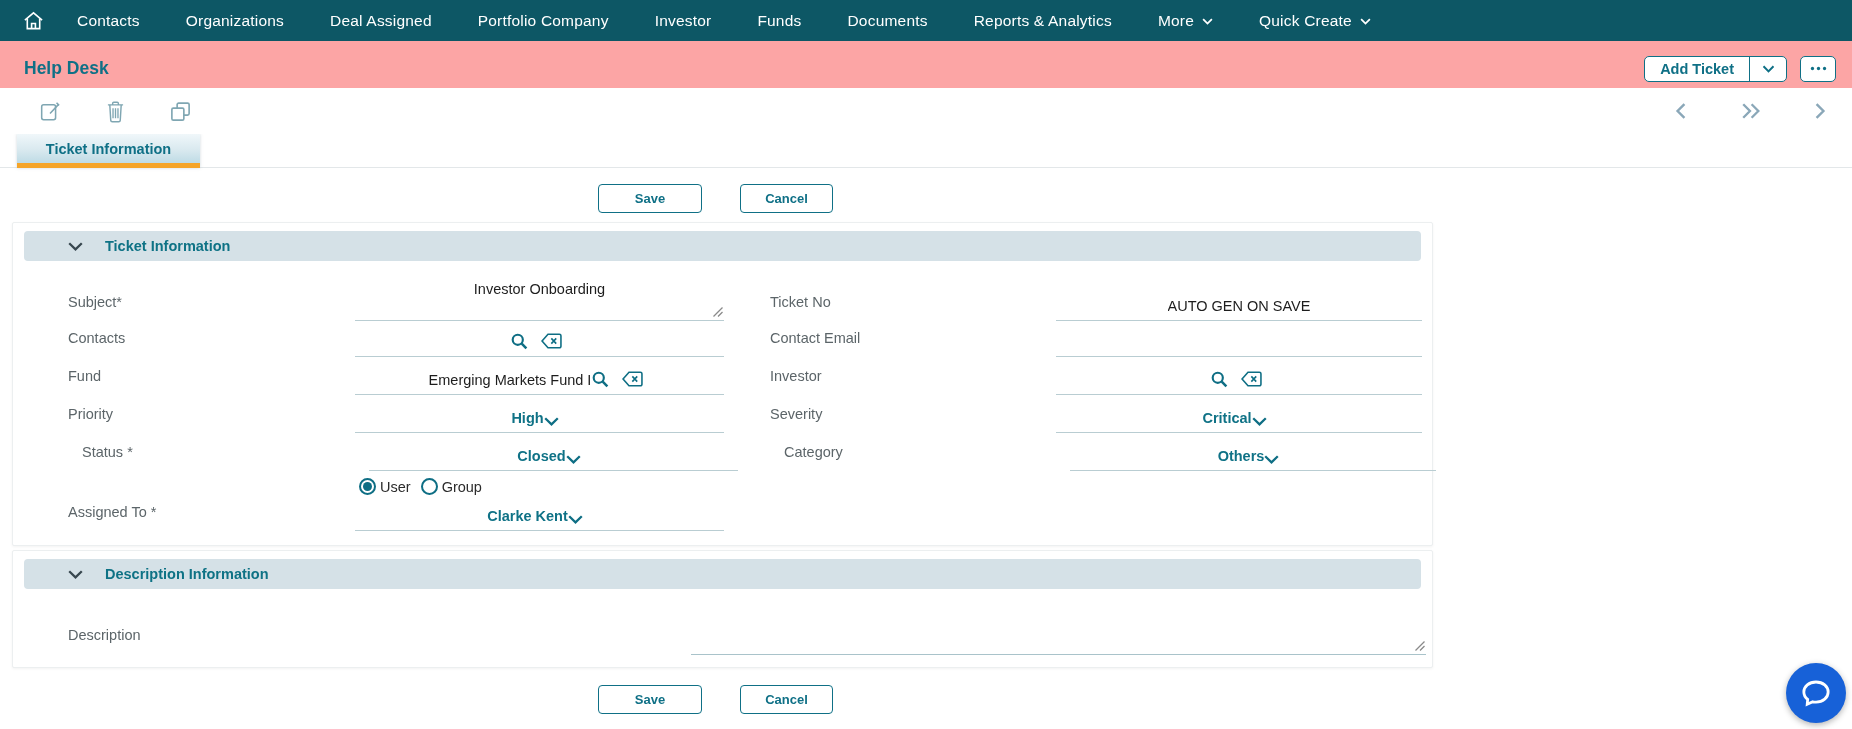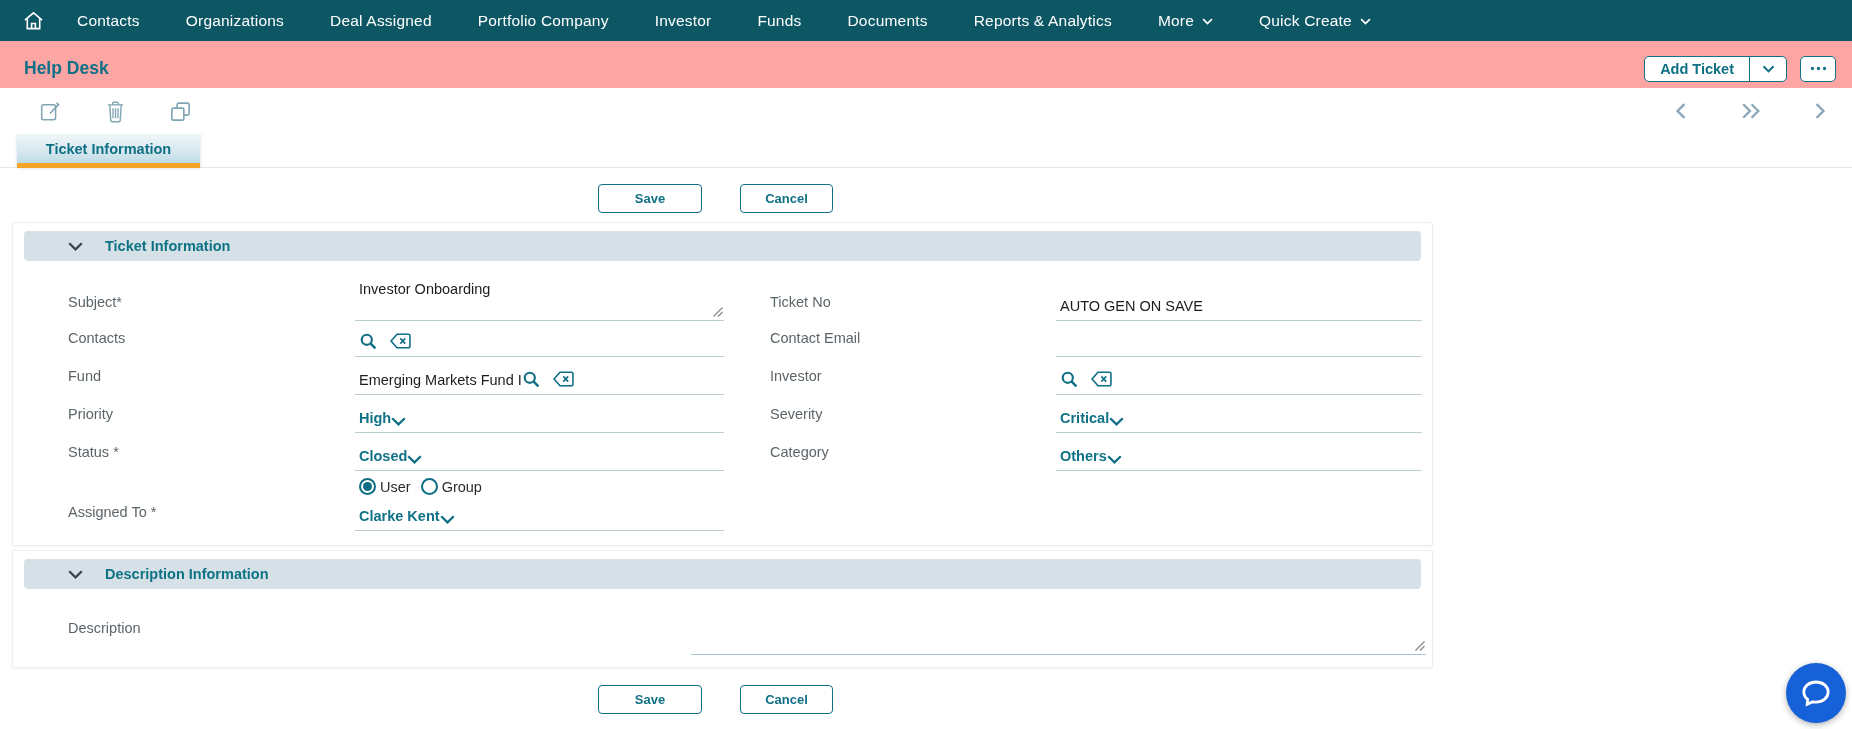--- a/index.html
+++ b/index.html
@@ -85,50 +85,50 @@
     height:30px; background:#d5e1e7; border-radius:4px;
     display:flex; align-items:center; padding-left:44px; gap:22px; cursor:pointer;
   }
   .section-chevron { color:#37474f; display:flex; }
   .section-title { font-size:14.5px; font-weight:bold; color:#0e7285; }
 
   
   .form { padding-left:44px; padding-top:14px; }
   .frow { display:grid; grid-template-columns:287px 369px 332px 366px; }
   .r1 { height:46px; } .r2 { height:36px; } .r3 { height:38px; }
-  .r4 { height:38px; } .r5 { height:38px; } .r6 { height:60px; }
+  .r4 { height:38px; } .r5 { height:38px;margin-left:14px; } .r6 { height:60px; }
   .flabel {
     color:#5c6569; font-size:14.5px; align-self:end; padding-bottom:11px; white-space:nowrap;
   }
   .flabel.right { padding-left:46px; }
   .fcell { display:flex; flex-direction:column; justify-content:flex-end; }
   .field {
     border-bottom:1px solid #b9cdd2; display:flex; align-items:flex-end;
-    justify-content:flex-start; padding:0 4px 6px 4px; min-height:30px; position:relative;
+    justify-content:center; padding:0 4px 6px 4px; min-height:30px; position:relative;
     cursor:text;
   }
   .fvalue { font-size:14.5px; color:#1d1d1d; white-space:nowrap; overflow:hidden; }
   .fvalue.teal { color:#0f7286;font-weight:bold; }
   .ficons { display:flex; align-items:center; gap:13px; color:#0e6e84; padding-right:7px; }
   .ic { cursor:pointer; display:flex; }
   .sel-caret { color:#0e6e84; padding-right:9px; cursor:pointer; display:flex; }
   .field.area { height:44px; align-items:flex-start; padding-top:2px; }
   .field.area .fvalue { margin-top:2px; }
   .grip { position:absolute; right:1px; bottom:3px; color:#8a8a8a; }
 
   
   .assigned { display:flex; flex-direction:column; justify-content:flex-end; }
   .radio-line { display:flex; align-items:center; padding:0 0 6px 4px; font-size:14.5px; color:#2b2b2b; }
   .radio { width:17px; height:17px; border:2px solid #0e6e84; border-radius:50%; display:inline-flex; align-items:center; justify-content:center; margin-right:4px; cursor:pointer; flex:none; }
   .radio.sel::after { content:""; width:9px; height:9px; border-radius:50%; background:#0e6e84; }
   .radio-label { margin-right:10px; cursor:pointer; }
 
   
   .drow { position:relative; height:52px; margin-top:14px; padding-left:44px; }
-  .drow .flabel { position:absolute; left:44px; bottom:8px; }
+  .drow .flabel { position:absolute; left:44px; bottom:1px; }
   .desc-field { position:absolute; left:667px; bottom:0; width:735px; height:40px;
     border-bottom:1px solid #a9c3ca; cursor:text; }
 
   
   .chat-fab {
     position:absolute; right:6px; top:663px; width:60px; height:60px; border-radius:50%;
     background:#1761d8; display:flex; align-items:center; justify-content:center;
     box-shadow:0 2px 6px rgba(0,0,0,.3); cursor:pointer; color:#fff;
   }
 </style>

